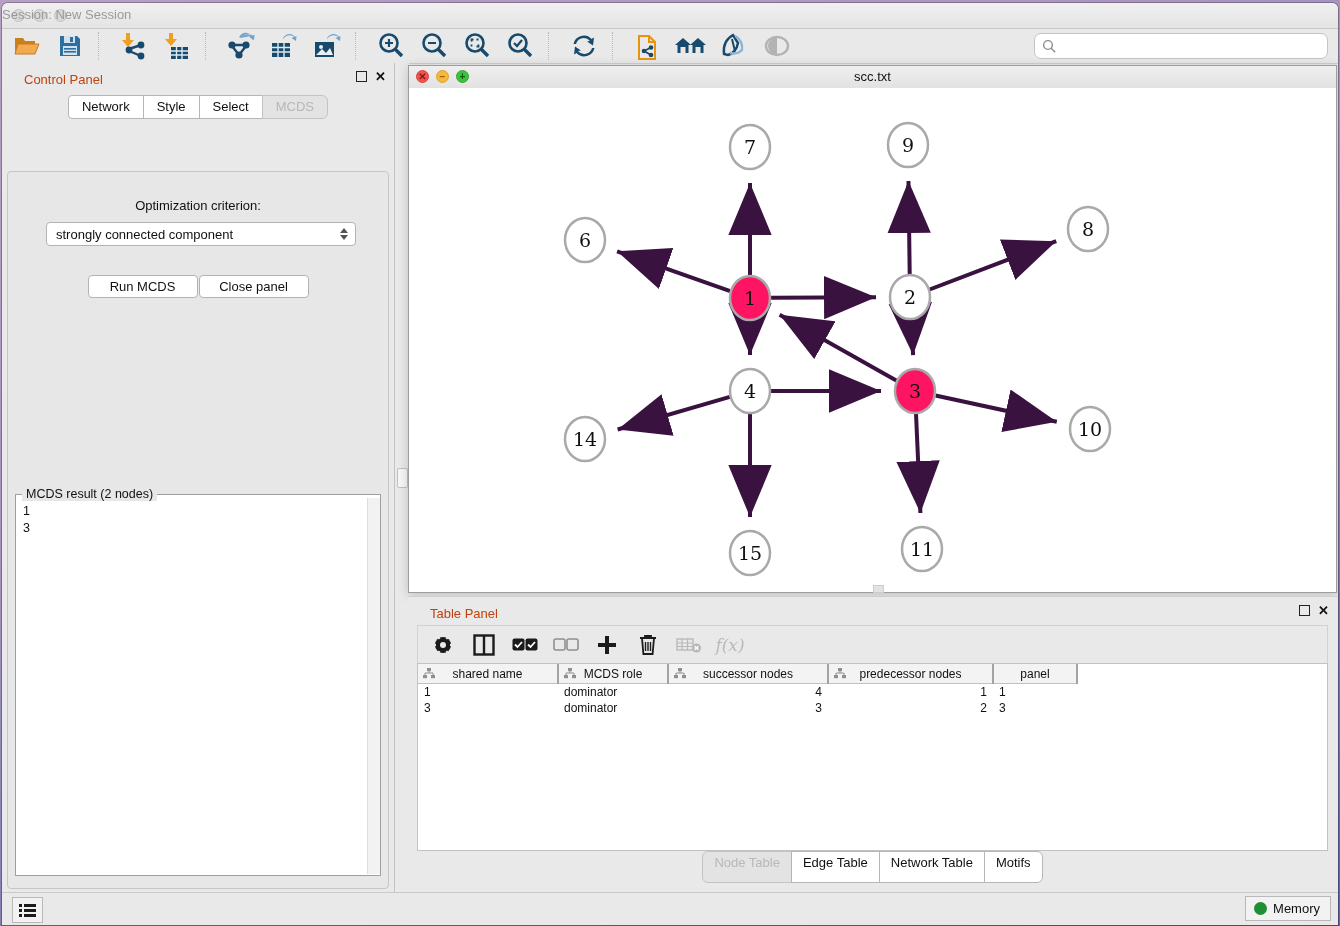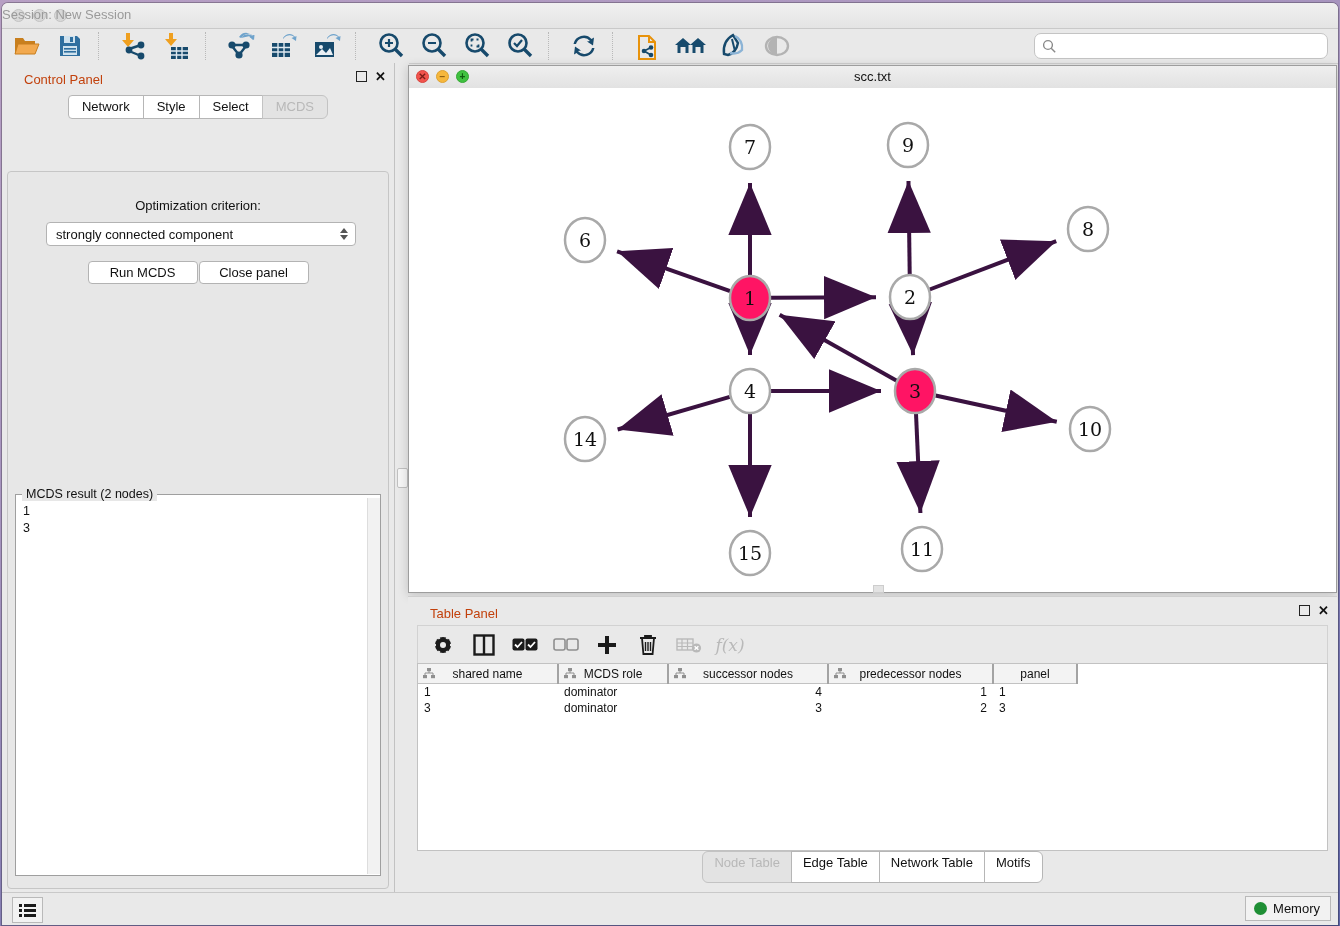--- a/index.html
+++ b/index.html
@@ -59,21 +59,21 @@
   }
   .opt-label{margin-top:26px;text-align:center;font-size:13px;color:#111;}
   .combo{
     position:relative;margin:9px 32px 0 38px;height:22px;background:#fff;
     border:1px solid #b3b3b3;border-radius:4px;display:flex;align-items:center;
   }
   .combo .val{flex:1;font-size:13px;padding-left:9px;color:#111;}
   .stepper{width:16px;height:100%;display:flex;flex-direction:column;align-items:center;justify-content:center;gap:2px;margin-right:3px;}
   .arr-up{width:0;height:0;border-left:4px solid transparent;border-right:4px solid transparent;border-bottom:5px solid #555;}
   .arr-dn{width:0;height:0;border-left:4px solid transparent;border-right:4px solid transparent;border-top:5px solid #555;}
-  .btn-row{display:flex;justify-content:center;gap:1px;margin-top:15px;}
+  .btn-row{display:flex;justify-content:center;gap:1px;margin-top:29px;}
   .mac-btn{
     min-width:80px;padding:3px 14px;font-size:13px;color:#111;background:#fff;
     border:1px solid #b3b3b3;border-radius:4px;text-align:center;
   }
   .result-box{
     position:absolute;left:7px;right:7px;top:322px;bottom:12px;
     border:1px solid #9f9f9f;background:#fff;
   }
   .result-legend{
     position:absolute;left:6px;top:-8px;background:#e7e7e7;padding:0 4px;

